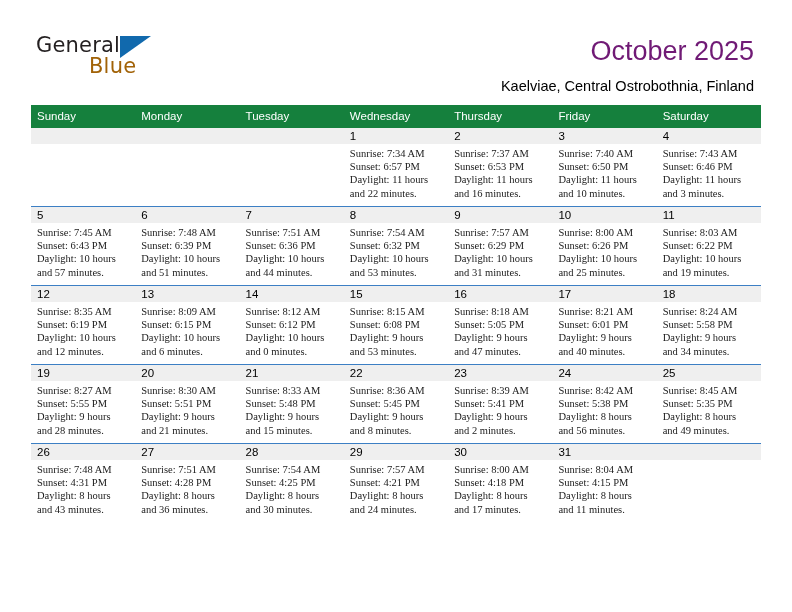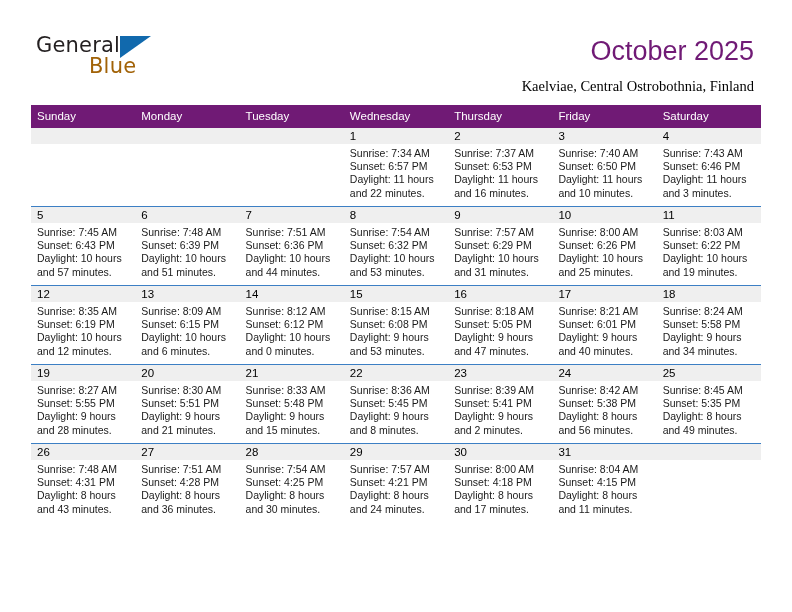--- a/index.html
+++ b/index.html
@@ -76,34 +76,33 @@
     white-space: nowrap;
   }
   .subtitle {
     position: absolute;
     right: 38px;
     top: 78px;
     font-size: 14.5px;
     font-weight: normal;
     color: #000000;
     white-space: nowrap;
-    font-family: Liberation Serif, serif;
   }
 
   
   .calendar {
     position: absolute;
     left: 31px;
     top: 105px;
     width: 730px;
     border-collapse: collapse;
     table-layout: fixed;
   }
   .calendar th {
-    background: #701a75;
+    background: #15803d;
     color: #ffffff;
     font-size: 11.5px;
     font-weight: normal;
     text-align: left;
     padding: 5px 0 6px 6px;
     height: 11px;
     border: none;
   }
   .calendar td {
     vertical-align: top;
@@ -125,20 +124,21 @@
     color: #000000;
   }
   .daynum.empty {
     background: #efefef;
   }
   .cellbody {
     padding: 3px 5px 0 6px;
     font-size: 10.5px;
     line-height: 13.2px;
     color: #1a1a1a;
+    font-family: Liberation Serif, serif;
   }
   .cellbody div {
     white-space: nowrap;
   }
 </style>
 </head>
 <body>
 
 <div class="page">
 

